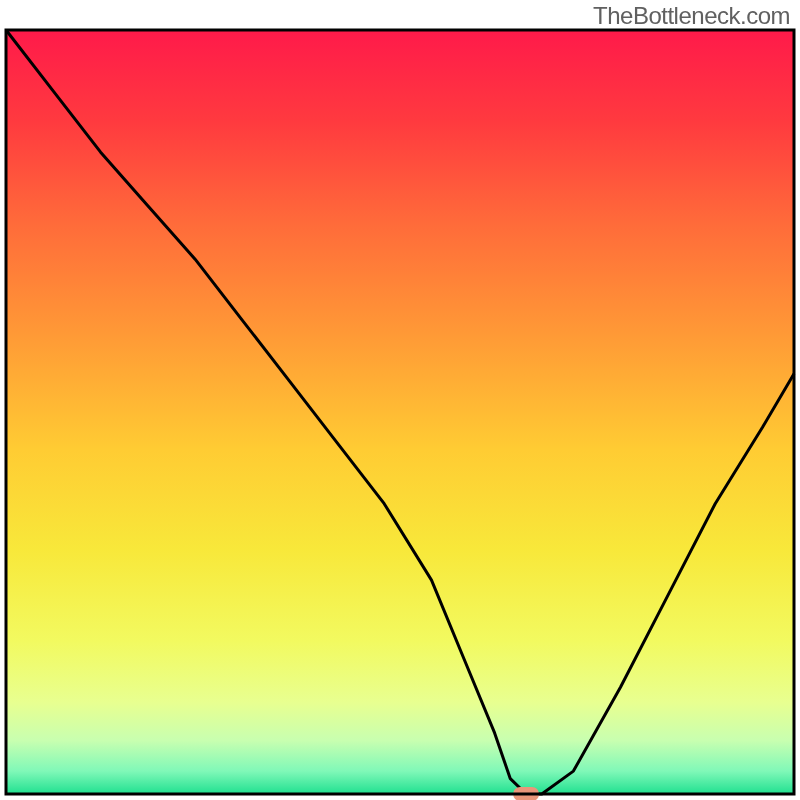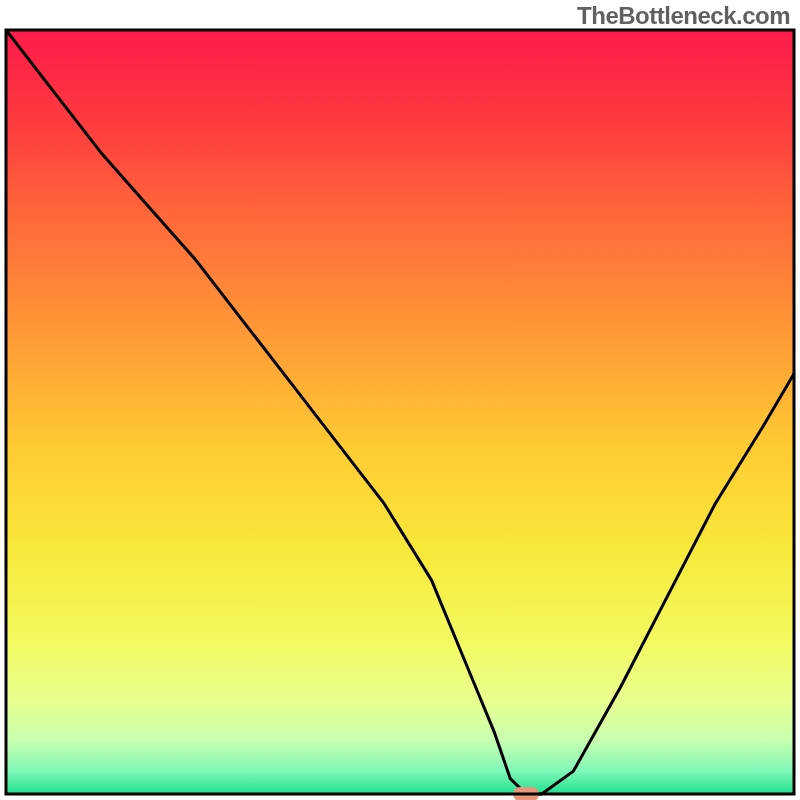--- a/index.html
+++ b/index.html
@@ -14,21 +14,21 @@
   .chart-wrap {
     position: relative;
     width: 800px;
     height: 800px;
   }
   .watermark {
     position: absolute;
     top: 2px;
     right: 10px;
     font-size: 24px;
-    font-weight: 700;
+    font-weight: 400;
     color: #606060;
     letter-spacing: -0.5px;
     z-index: 10;
   }
   svg {
     display: block;
   }
 </style>
 </head>
 <body>

